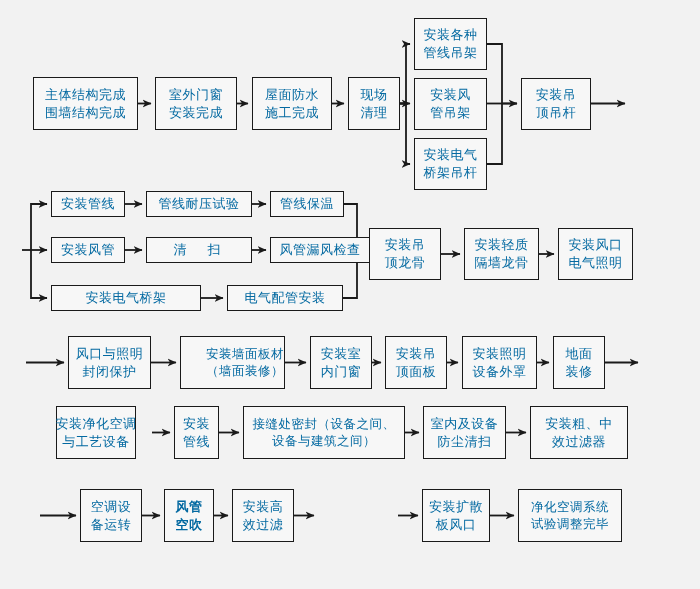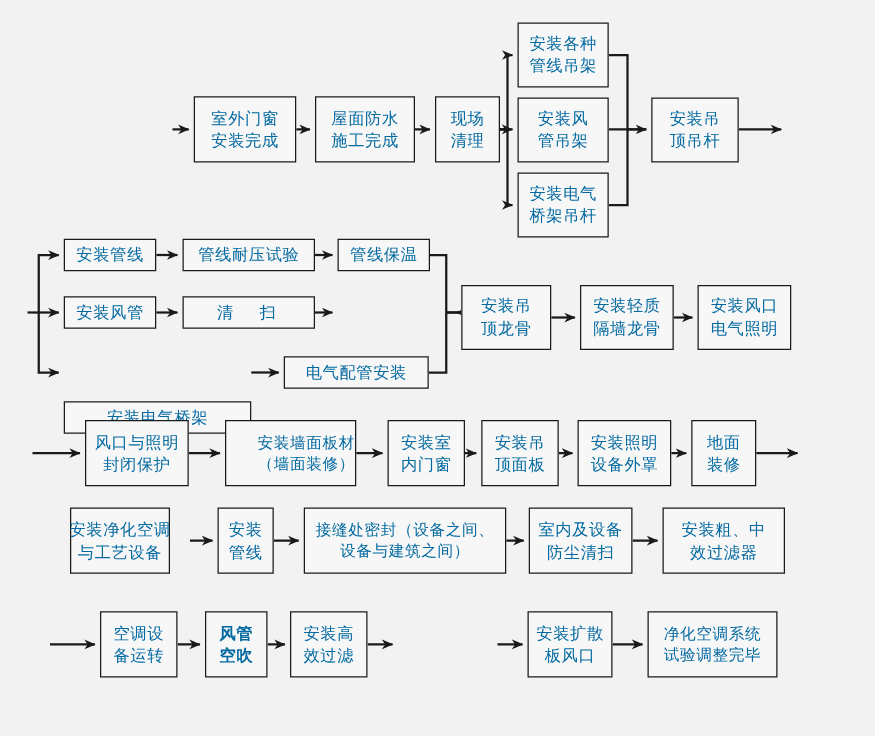--- a/index.html
+++ b/index.html
@@ -117,20 +117,24 @@
       <path d="M487,44 L502,44 L502,164 L487,164"></path>
       <path d="M502,103.5 L517,103.5"></path>
 
       <path d="M344,204 L357,204 L357,298 L343,298"></path>
       <path d="M370,250 L357,250"></path>
       <path d="M357,250 L365,250"></path>
       <path d="M370,250 L370,250"></path>
     </g>
   </svg>
 
+  <div class="node" style="left:33px;top:77px;width:105px;height:53px;">
+    <span class="ln">主体结构完成</span>
+    <span class="ln">围墙结构完成</span>
+  </div>
   <div class="node" style="left:155px;top:77px;width:82px;height:53px;">
     <span class="ln">室外门窗</span>
     <span class="ln">安装完成</span>
   </div>
   <div class="node" style="left:252px;top:77px;width:80px;height:53px;">
     <span class="ln">屋面防水</span>
     <span class="ln">施工完成</span>
   </div>
   <div class="node" style="left:348px;top:77px;width:52px;height:53px;">
     <span class="ln">现场</span>
@@ -161,21 +165,24 @@
   </div>
   <div class="node" style="left:270px;top:191px;width:74px;height:26px;">
     <span class="ln">管线保温</span>
   </div>
   <div class="node" style="left:51px;top:237px;width:74px;height:26px;">
     <span class="ln">安装风管</span>
   </div>
   <div class="node sp" style="left:146px;top:237px;width:106px;height:26px;">
     <span class="ln">清　扫</span>
   </div>
-  <div class="node" style="left:51px;top:285px;width:150px;height:26px;margin-top:36px;">
+  <div class="node" style="left:270px;top:237px;width:100px;height:26px;">
+    <span class="ln">风管漏风检查</span>
+  </div>
+  <div class="node" style="left:51px;top:285px;width:150px;height:26px;">
     <span class="ln">安装电气桥架</span>
   </div>
   <div class="node" style="left:227px;top:285px;width:116px;height:26px;">
     <span class="ln">电气配管安装</span>
   </div>
   <div class="node" style="left:369px;top:228px;width:72px;height:52px;">
     <span class="ln">安装吊</span>
     <span class="ln">顶龙骨</span>
   </div>
   <div class="node" style="left:464px;top:228px;width:75px;height:52px;">

